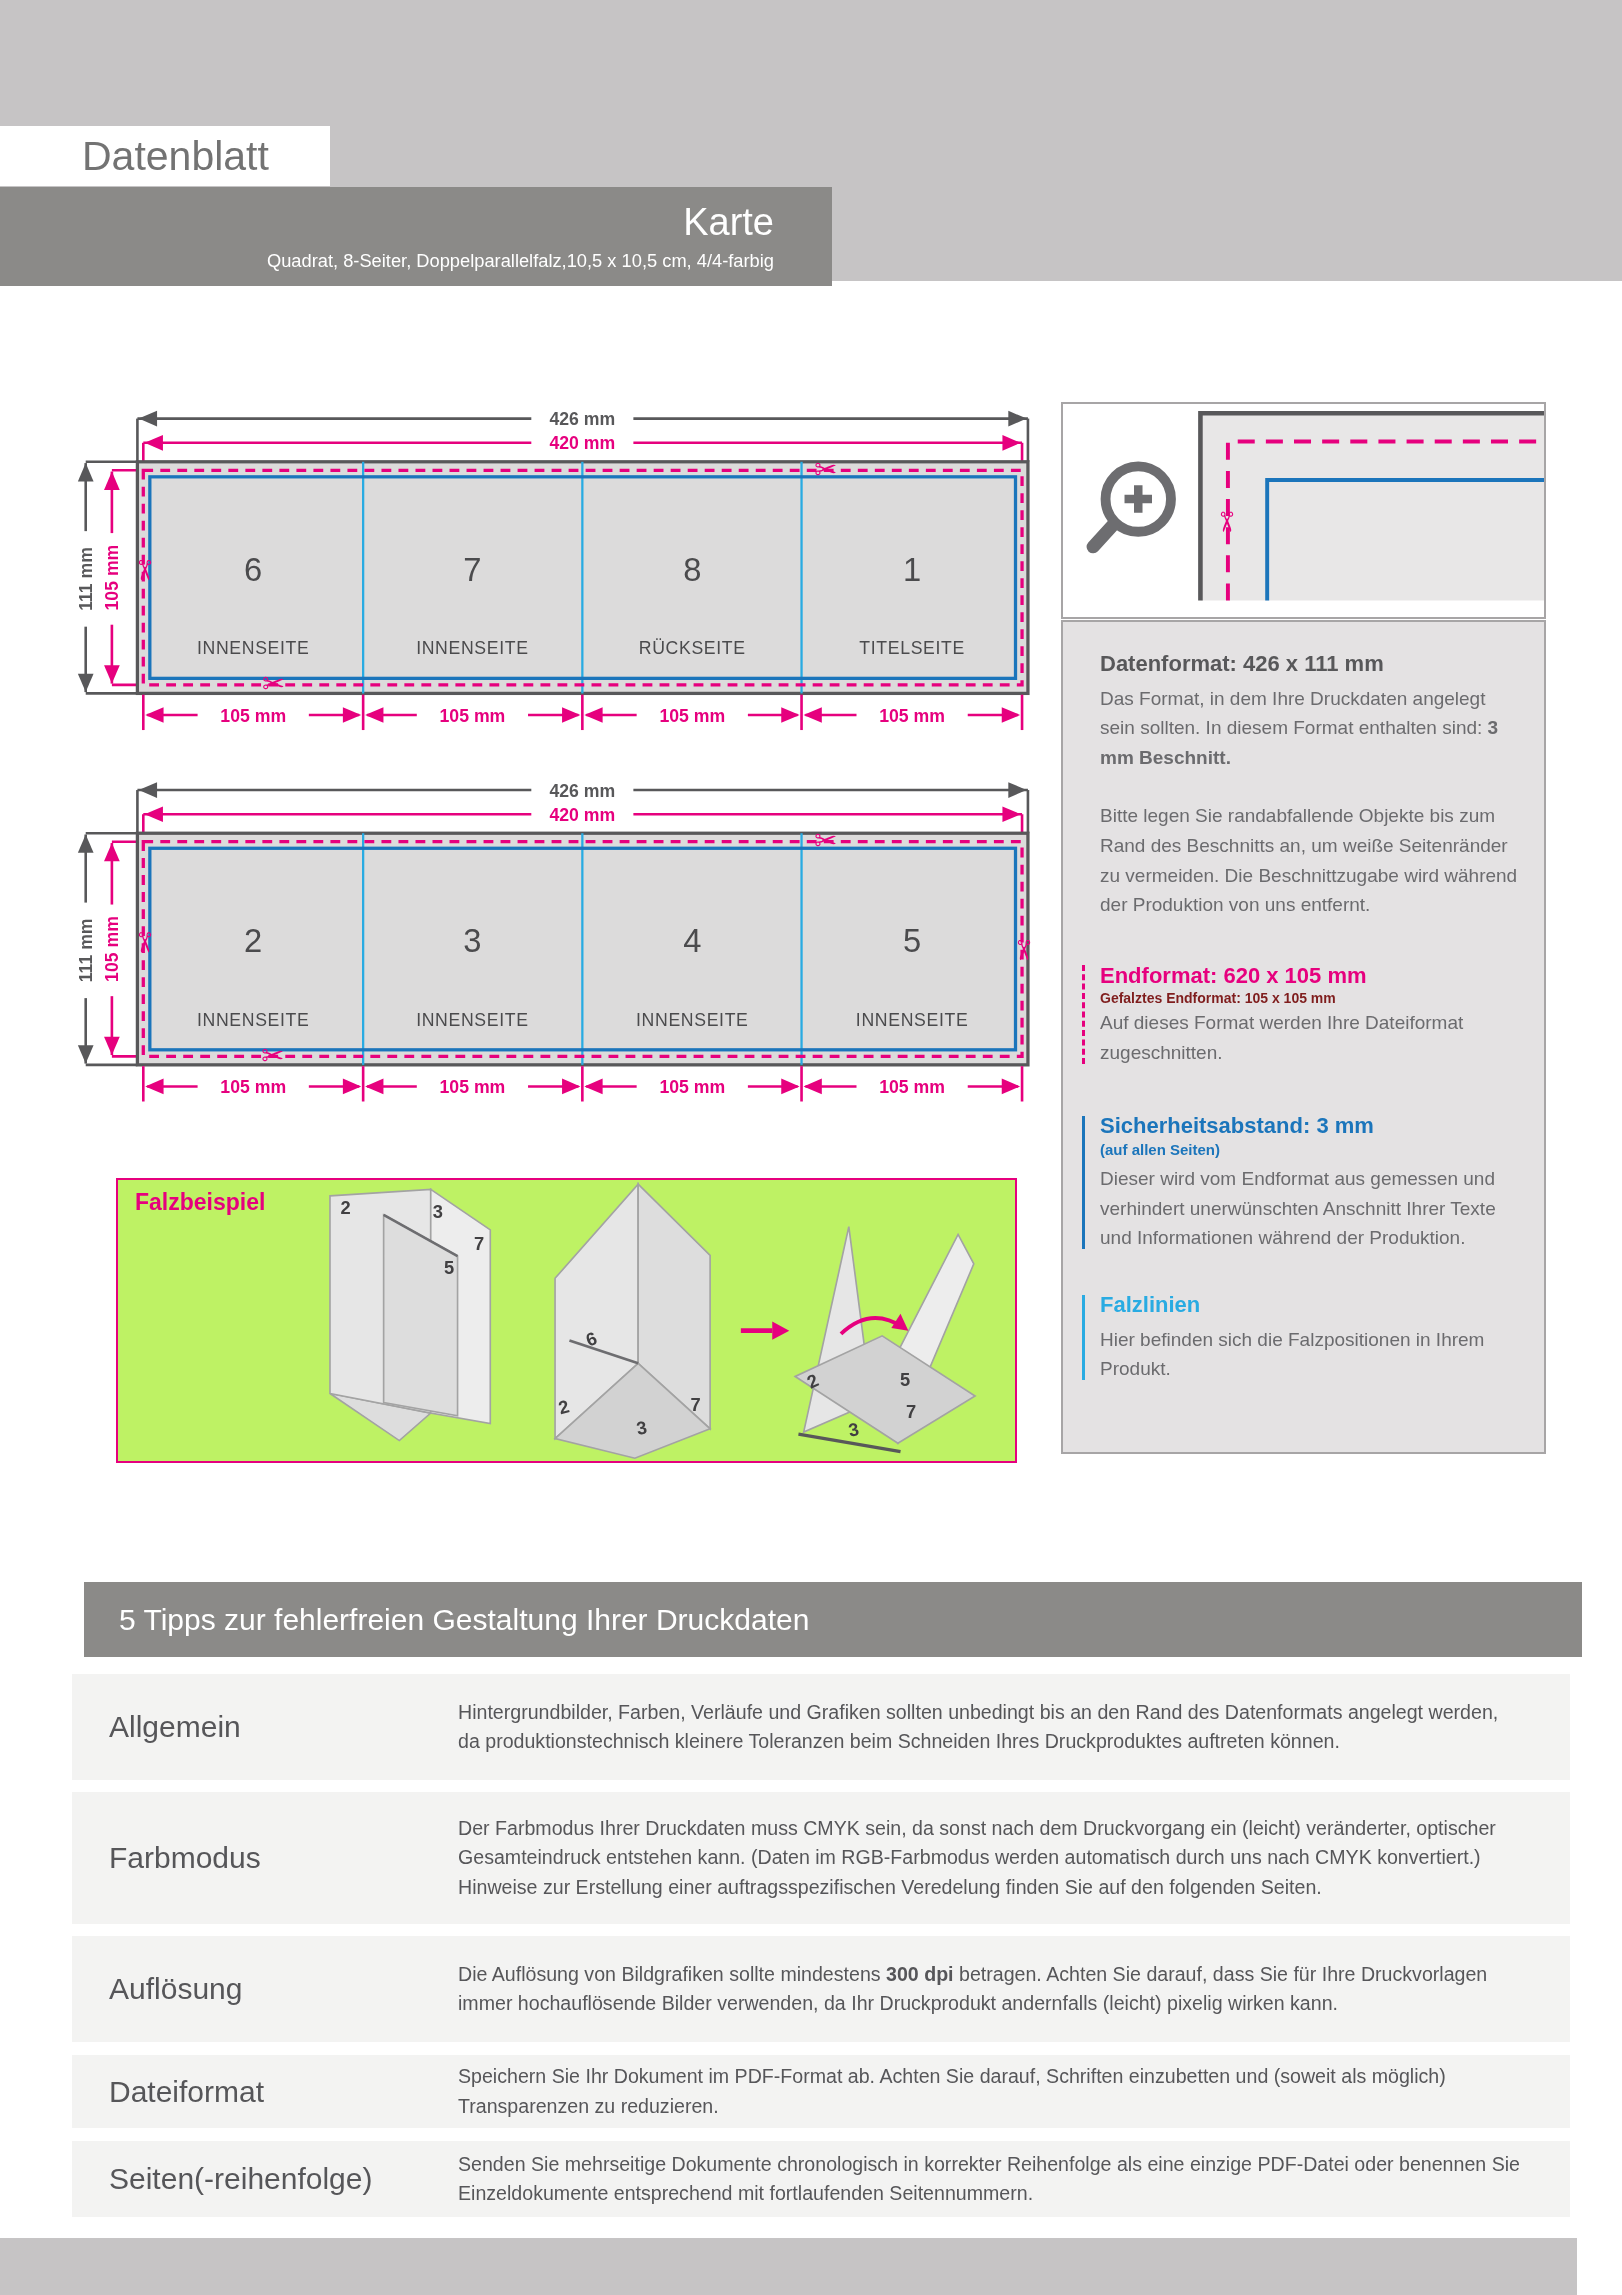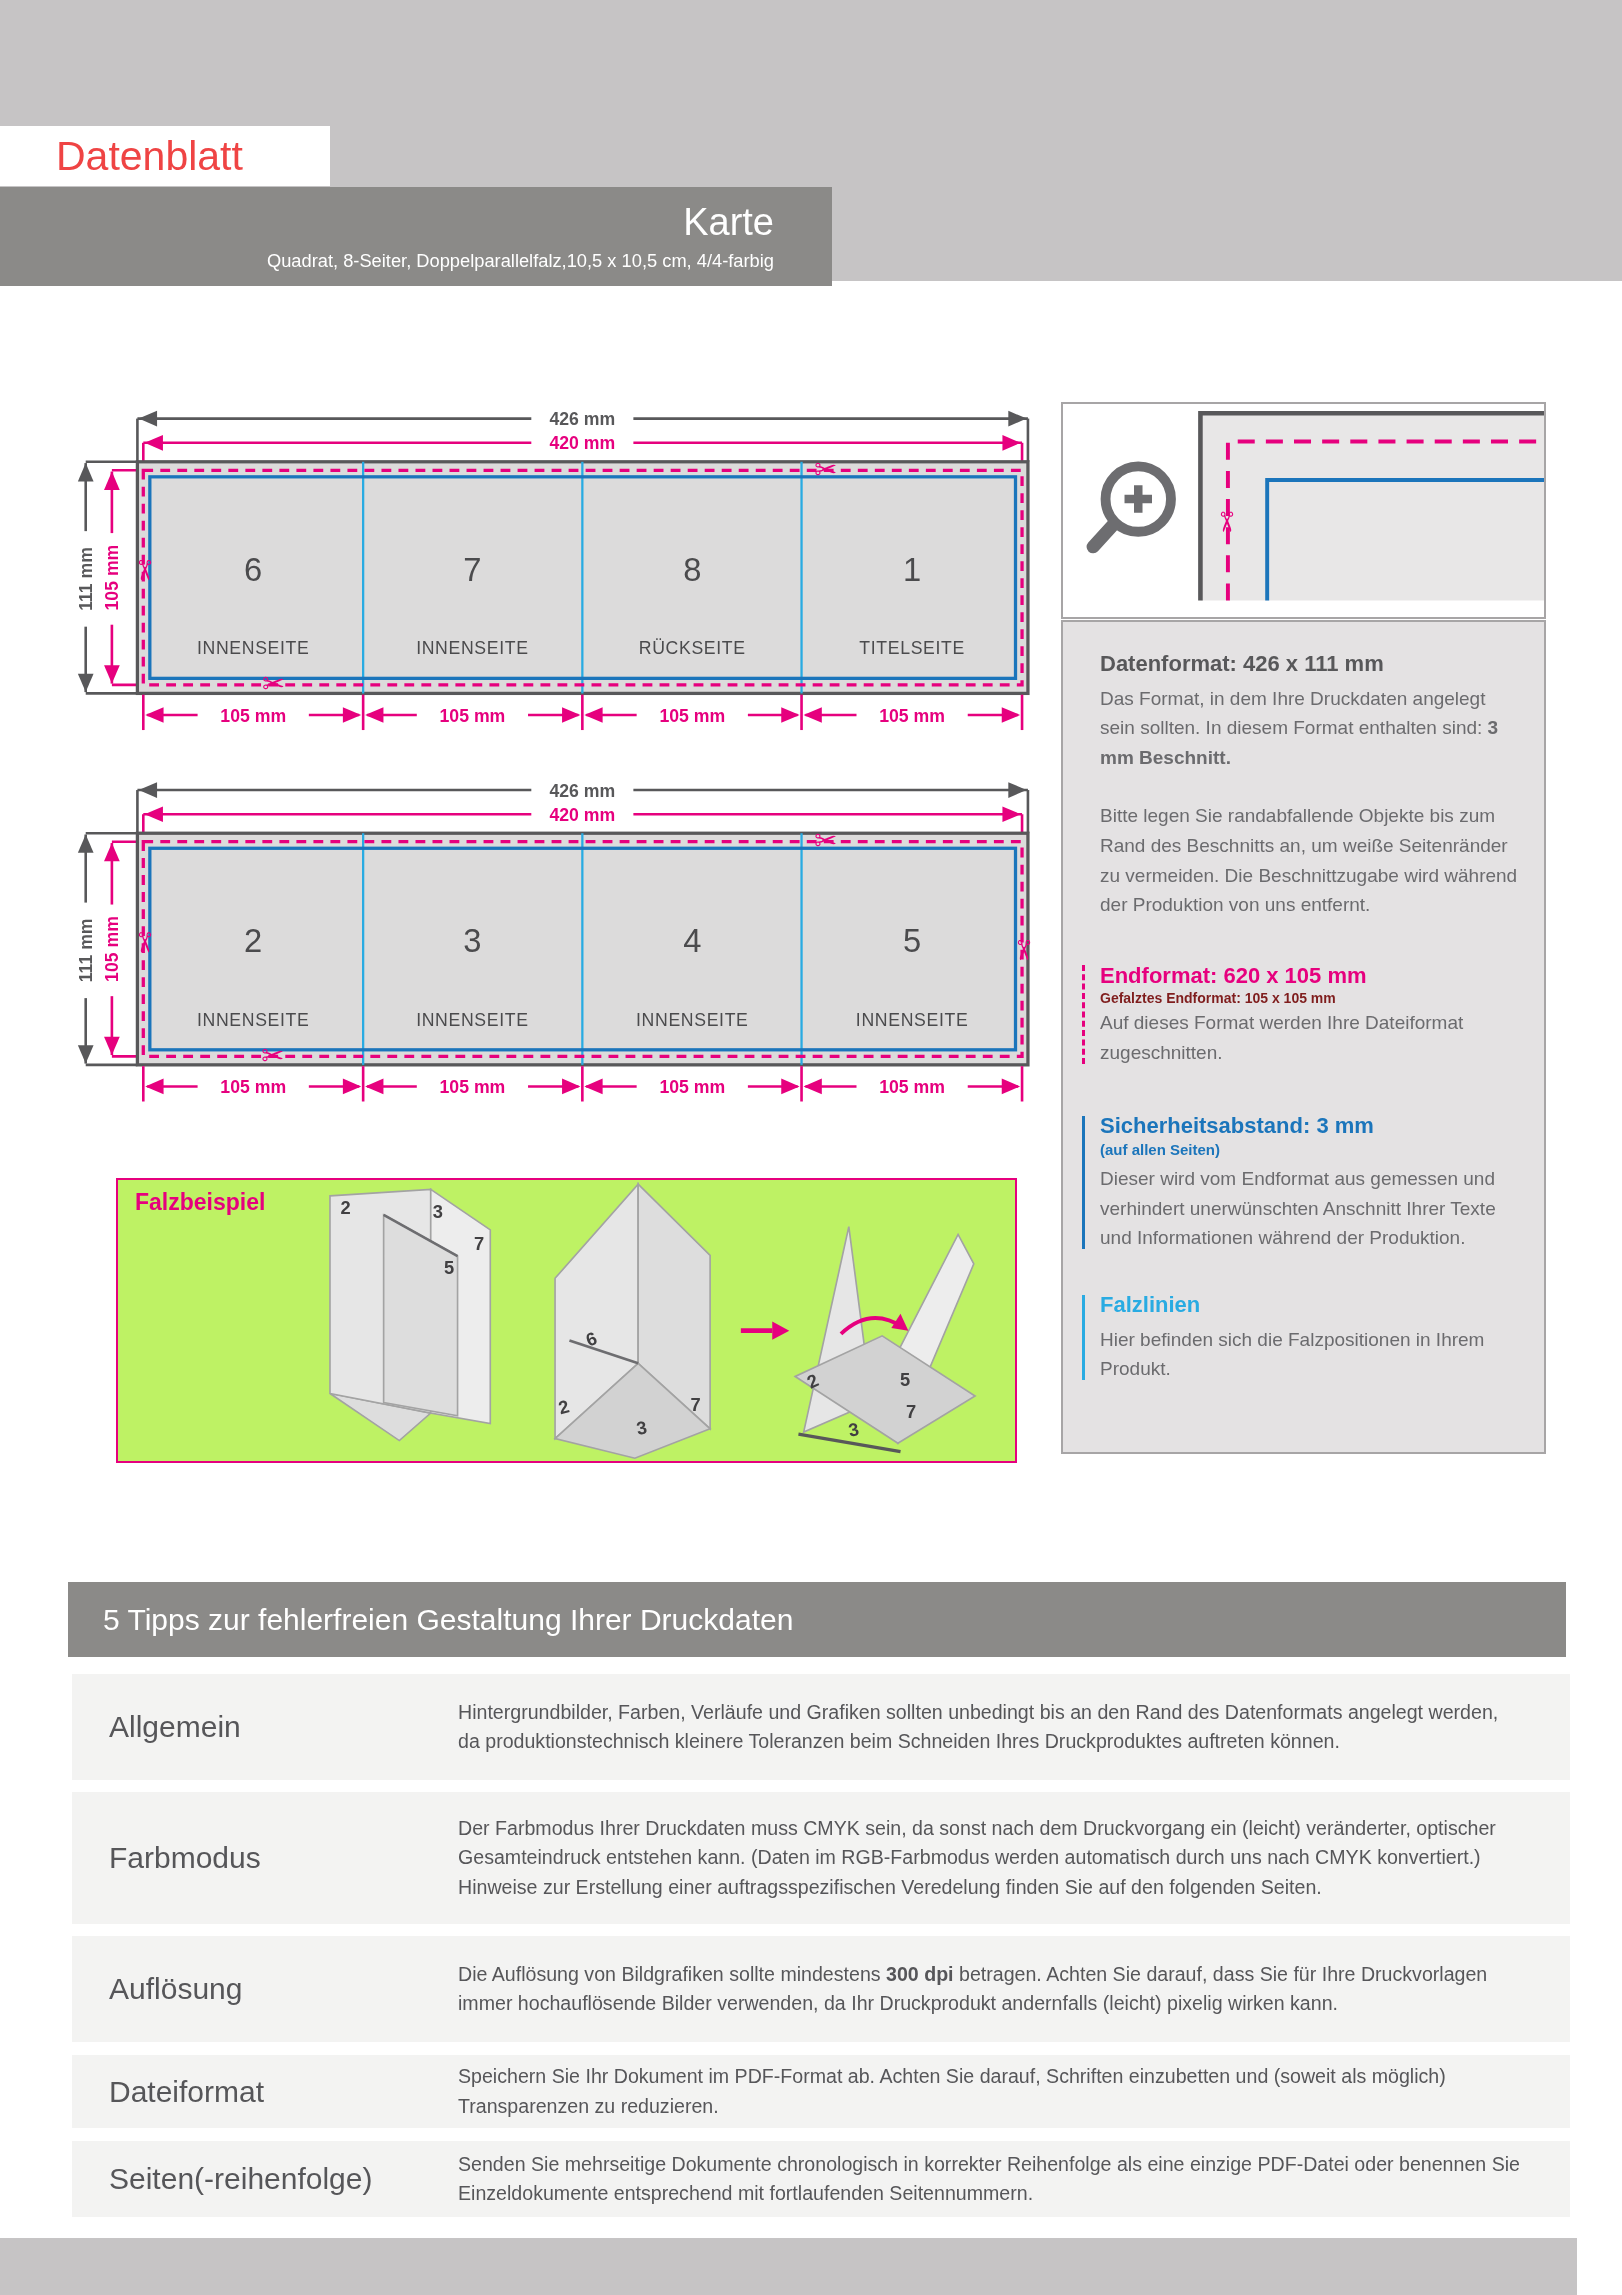--- a/index.html
+++ b/index.html
@@ -3,21 +3,21 @@
 <meta charset="utf-8">
 <style>
   html,body{margin:0;padding:0;background:#ffffff;}
   body{font-family:"Liberation Sans",sans-serif;}
   .page{position:relative;width:1623px;height:2295px;background:#ffffff;overflow:hidden;}
   .abs{position:absolute;}
 
   
   .top-band{left:0;top:0;width:1623px;height:281px;background:#c6c4c5;}
   .datenblatt-box{left:0;top:126px;width:330px;height:60px;background:#ffffff;}
-  .datenblatt-box span{display:block;padding-left:56px;line-height:60px;font-size:41px;color:#ef4444;}
+  .datenblatt-box span{display:block;padding-left:82px;line-height:60px;font-size:41px;color:#737373;}
   .karte-band{left:0;top:187px;width:832px;height:99px;background:#8b8a88;display:flex;flex-direction:column;justify-content:center;align-items:flex-end;padding-right:58px;box-sizing:border-box;gap:10.5px;}
   .karte-title{color:#ffffff;font-size:38px;line-height:1;}
   .karte-sub{color:#ffffff;font-size:18.3px;line-height:1;}
 
   
   .dim-dark{stroke:#58585a;stroke-width:4;fill:none;}
   .dim-mag{stroke:#e6007e;stroke-width:4;fill:none;}
   .head-dark{fill:#58585a;stroke:none;}
   .head-mag{fill:#e6007e;stroke:none;}
   text.lab-dark{fill:#58585a;font-size:27px;font-weight:700;text-anchor:middle;}
@@ -54,21 +54,21 @@
   .sb-h{font-size:22px;font-weight:700;color:#58585a;margin:0 0 6.5px 0;}
   .sb-h.mag{color:#e6007e;margin-bottom:1.3px;}
   .sb-h2.mag{font-size:14px;font-weight:700;color:#7f1d1d;margin:0 0 2px 0;}
   .sb-h.blue{color:#1b75bb;margin-bottom:1.3px;}
   .sb-h2.blue{font-size:15px;font-weight:700;color:#1b75bb;margin:0 0 6.5px 0;}
   .sb-h.cyan{color:#29abe2;}
   .sb-p{font-size:19px;color:#6b6b6e;line-height:1.56;margin:0;}
   .b{font-weight:700;}
 
   
-  .tips-bar{left:68px;top:1582px;width:1498px;height:75px;background:#8b8a88;box-sizing:border-box;}
+  .tips-bar{left:84px;top:1582px;width:1498px;height:75px;background:#8b8a88;box-sizing:border-box;}
   .tips-bar span{display:block;padding-left:35px;line-height:75px;font-size:30px;color:#ffffff;}
   .tip-row{left:72px;width:1498px;background:#f3f3f2;display:flex;align-items:center;box-sizing:border-box;}
   .tip-label{width:386px;padding-left:37px;box-sizing:border-box;font-size:30px;color:#565659;flex:0 0 auto;}
   .tip-text{flex:1 1 auto;padding-right:46px;font-size:19.6px;line-height:1.5;color:#565659;}
   .r1{top:1674px;height:106px;}
   .r2{top:1792px;height:132px;}
   .r3{top:1936px;height:106px;}
   .r4{top:2055px;height:73px;justify-content:center;}
   .r5{top:2141px;height:76px;}
 

